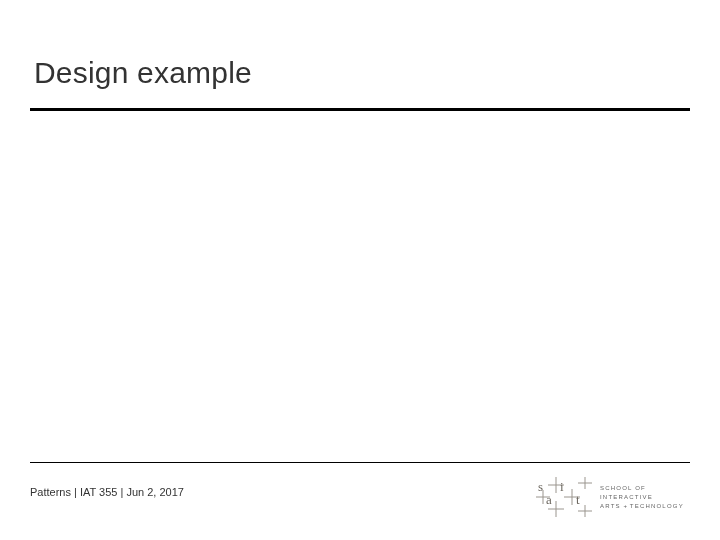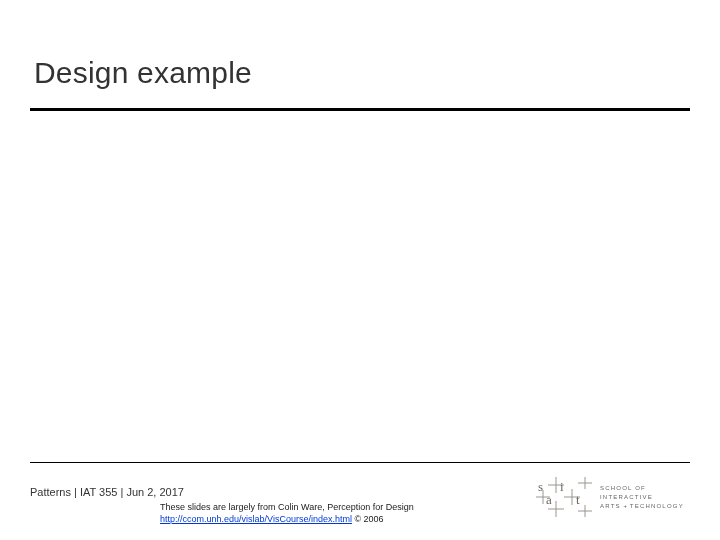--- a/index.html
+++ b/index.html
@@ -83,24 +83,20 @@
 <div class="slide">
 
   <div class="title">Design example</div>
 
   <div class="hr-top"></div>
 
   <div class="hr-bot"></div>
 
   <div class="footer-left">Patterns  |  IAT 355  |  Jun 2, 2017</div>
 
-  <div class="credit">
-    <span>These slides are largely from Colin Ware, Perception for Design</span><br>
-    <span class="link">http://ccom.unh.edu/vislab/VisCourse/index.html</span><span> © 2006</span>
-  </div>
 
   <div class="logo-wrap">
     <svg class="logo-mark" width="60" height="40" viewBox="0 0 60 40">
       <g stroke="#9a958e" stroke-width="1" fill="none">
         <line x1="2" y1="20" x2="16" y2="20"></line>
         <line x1="9" y1="13" x2="9" y2="27"></line>
         <line x1="14" y1="8" x2="30" y2="8"></line>
         <line x1="22" y1="0" x2="22" y2="16"></line>
         <line x1="30" y1="20" x2="46" y2="20"></line>
         <line x1="38" y1="12" x2="38" y2="28"></line>

